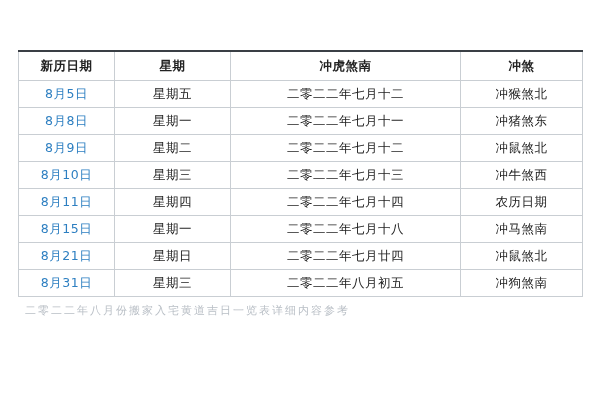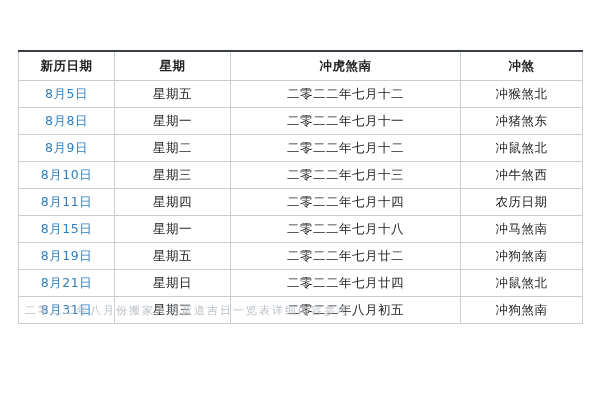--- a/index.html
+++ b/index.html
@@ -124,26 +124,20 @@
           <td>二零二二年七月十四</td>
           <td>农历日期</td>
         </tr>
         <tr>
           <td class="date">8月15日</td>
           <td>星期一</td>
           <td>二零二二年七月十八</td>
           <td>冲马煞南</td>
         </tr>
         <tr>
-          <td class="date">8月19日</td>
-          <td>星期五</td>
-          <td>二零二二年七月廿二</td>
-          <td>冲狗煞南</td>
-        </tr>
-        <tr>
           <td class="date">8月21日</td>
           <td>星期日</td>
           <td>二零二二年七月廿四</td>
           <td>冲鼠煞北</td>
         </tr>
         <tr>
           <td class="date">8月31日</td>
           <td>星期三</td>
           <td>二零二二年八月初五</td>
           <td>冲狗煞南</td>

